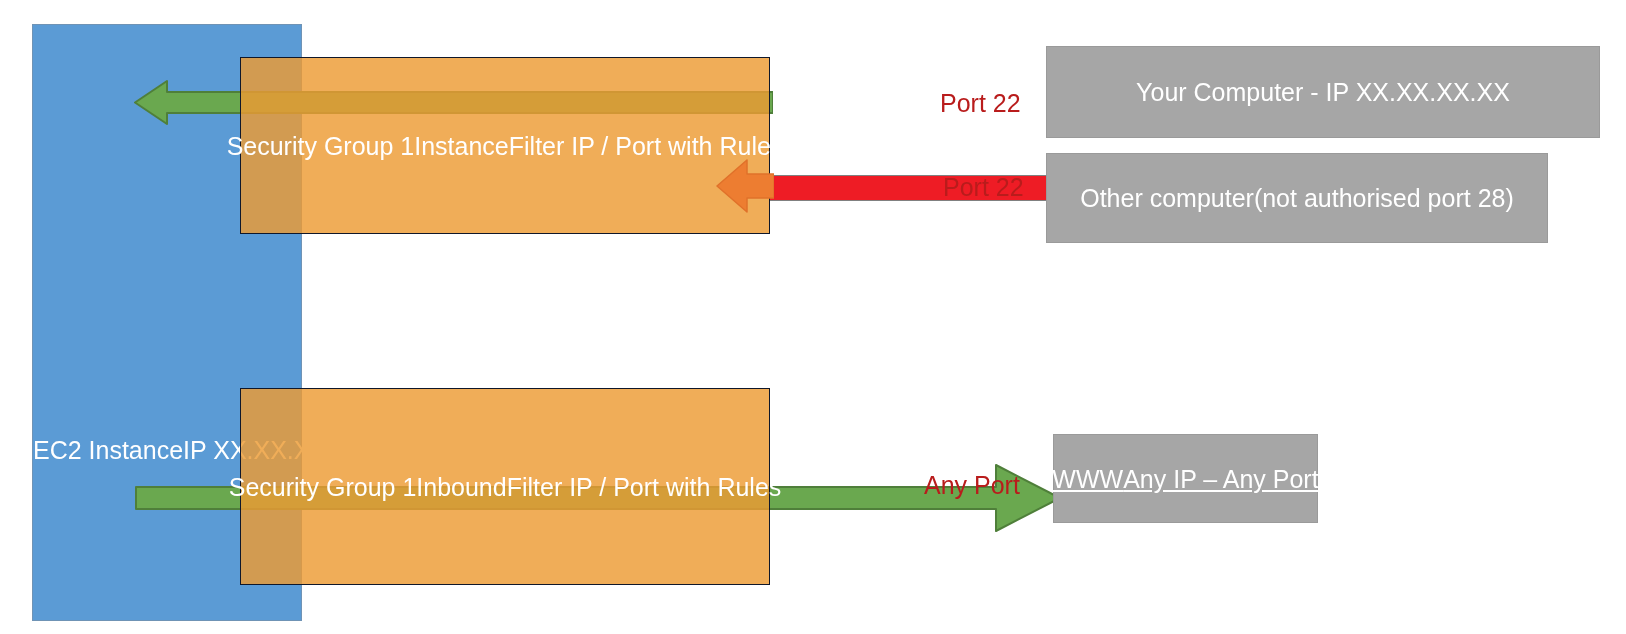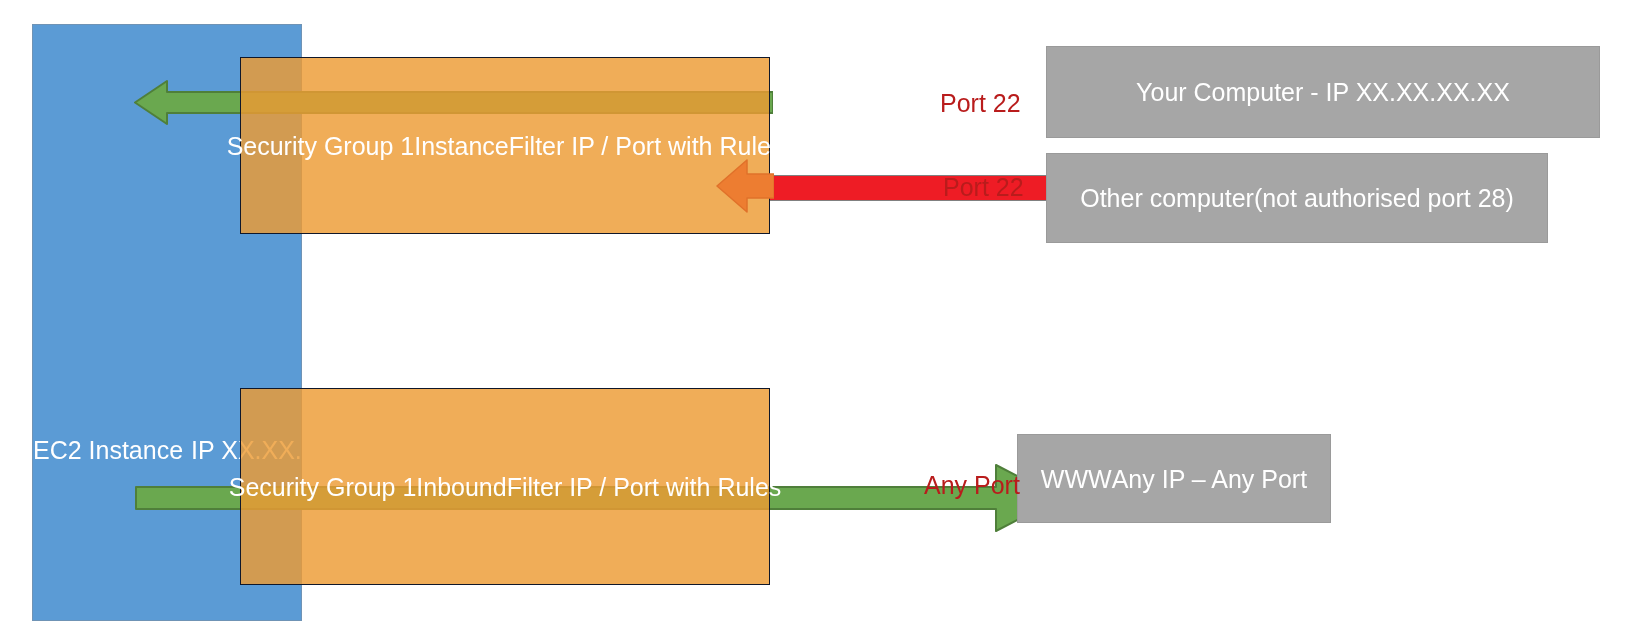--- a/index.html
+++ b/index.html
@@ -35,21 +35,20 @@
     left: 32px;
     top: 24px;
     width: 270px;
     height: 597px;
     background: #5b9bd5;
     border: 1px solid #6f93b5;
     font-size: 25px;
     justify-content: flex-start;
     padding-top: 255px;
     z-index: 2;
-    gap: 8px;
   }
 
   
   .sg-box {
     background: rgba(237, 155, 51, 0.82);
     border: 1px solid #0f172a;
     font-size: 25px;
     z-index: 5;
   }
   #sg-inbound {
@@ -79,24 +78,25 @@
     width: 554px;
     height: 92px;
   }
   #other-computer-box {
     left: 1046px;
     top: 153px;
     width: 502px;
     height: 90px;
   }
   #www-box {
-    left: 1017px;
+    left: 1053px;
     top: 434px;
-    width: 314px;
+    width: 265px;
     height: 89px;
+    text-decoration: underline;
   }
 
   
   .flow {
     position: absolute;
     z-index: 4;
   }
   .flow-label {
     position: absolute;
     color: #b91c1c;

